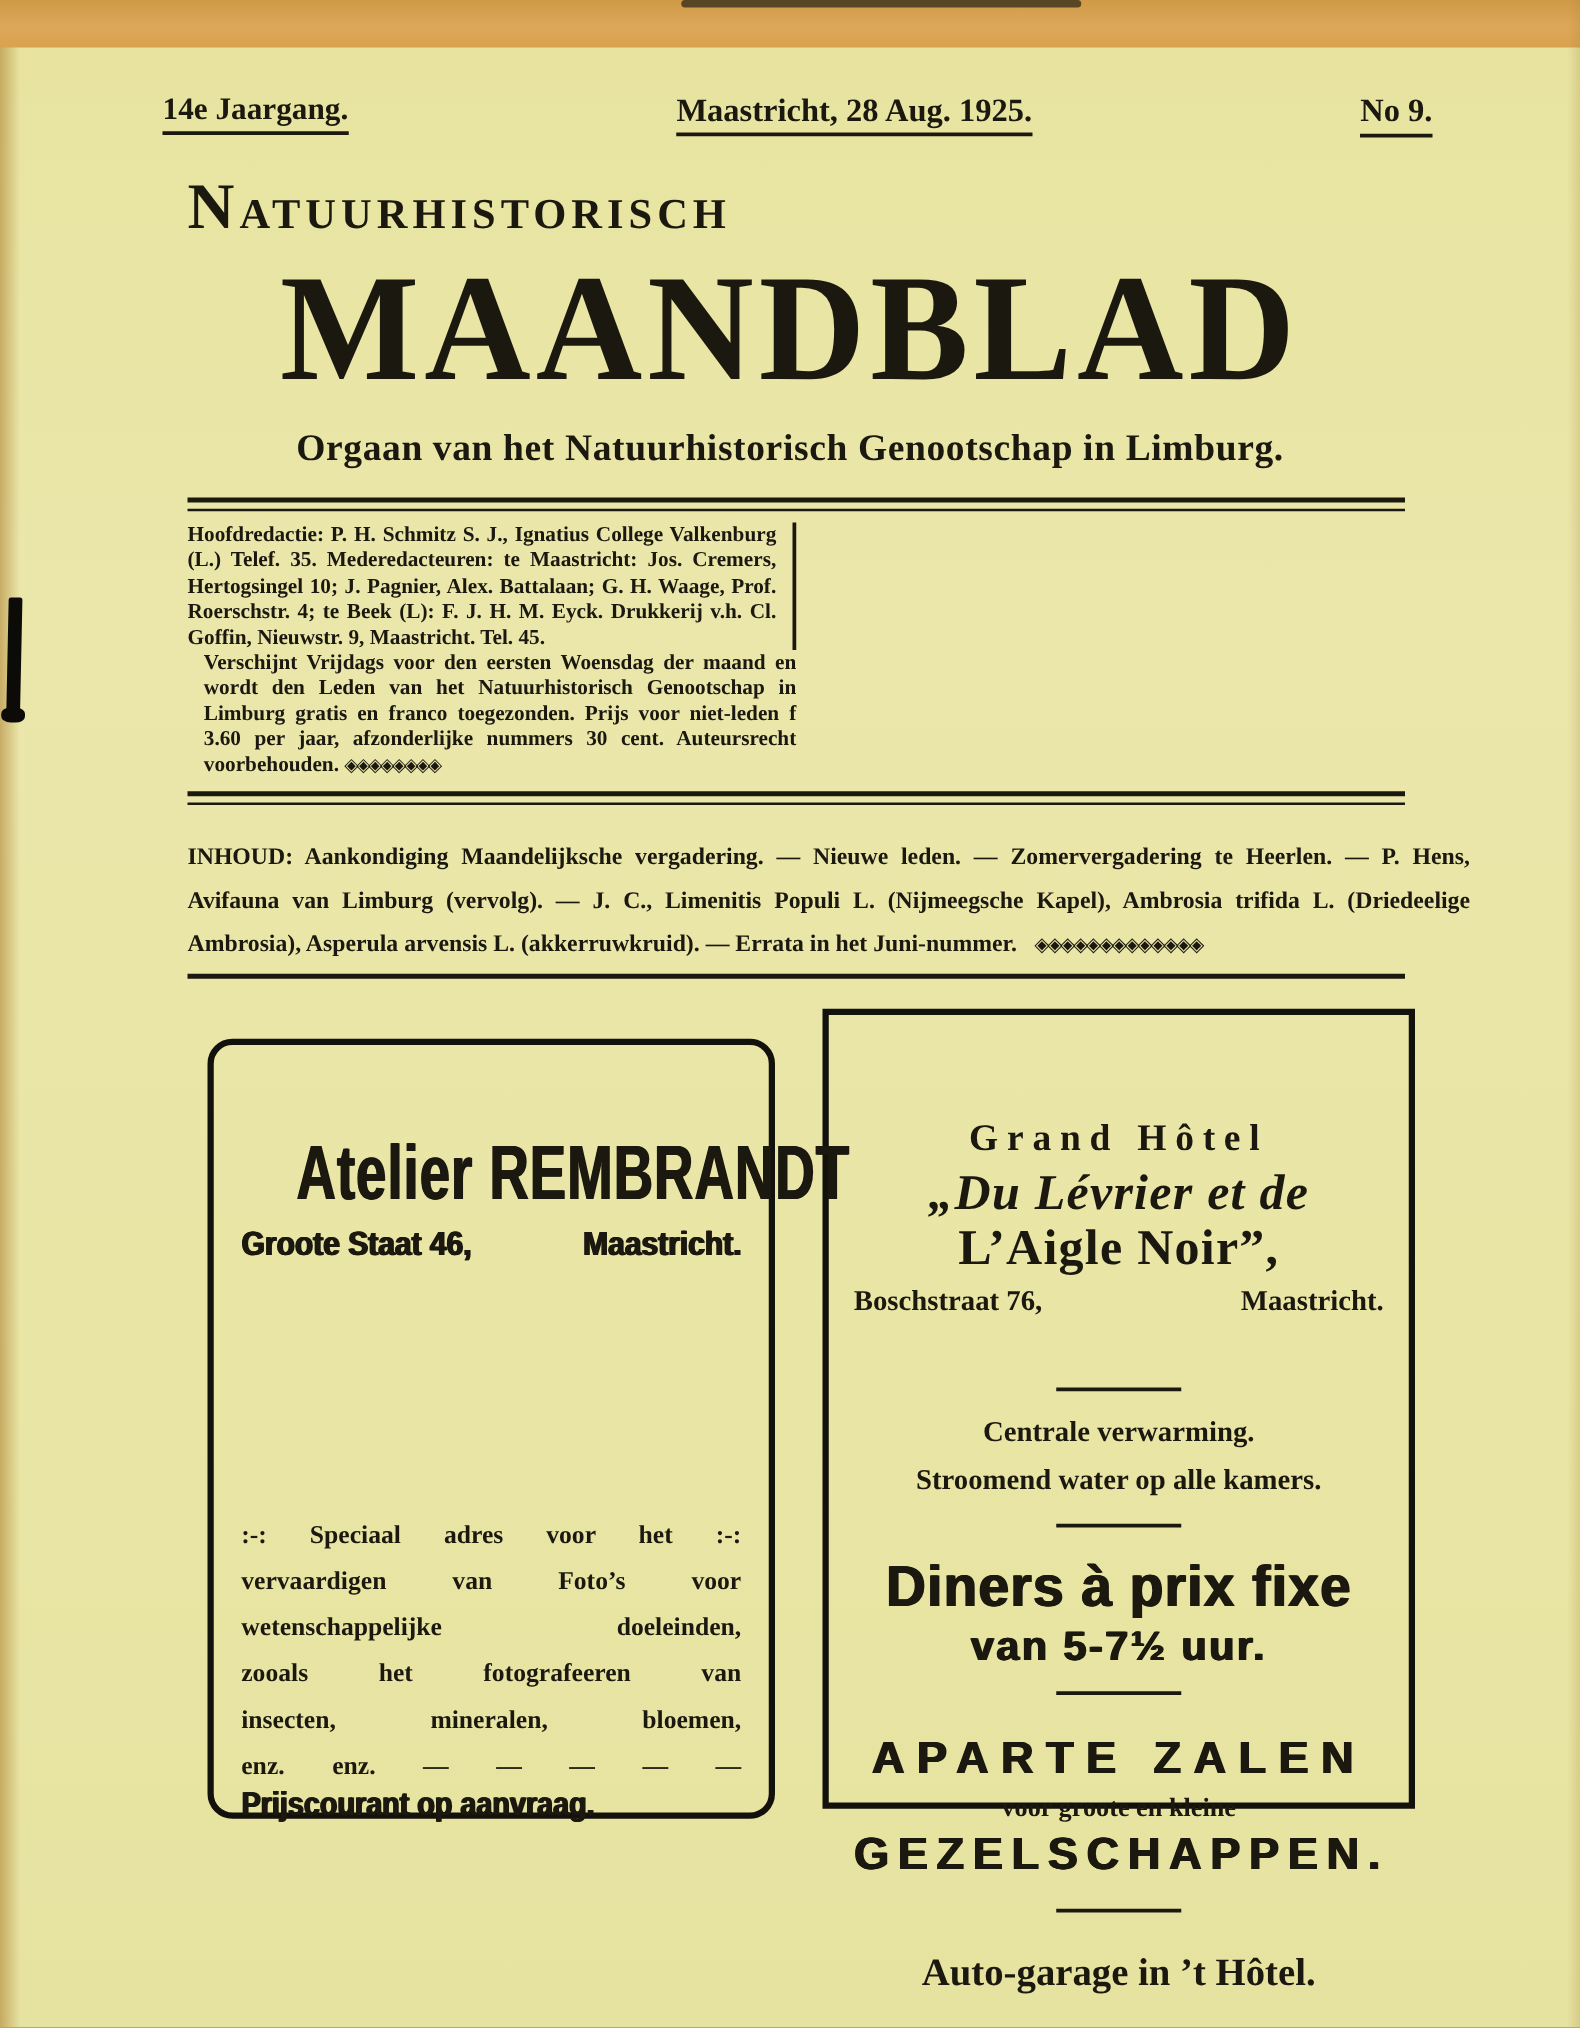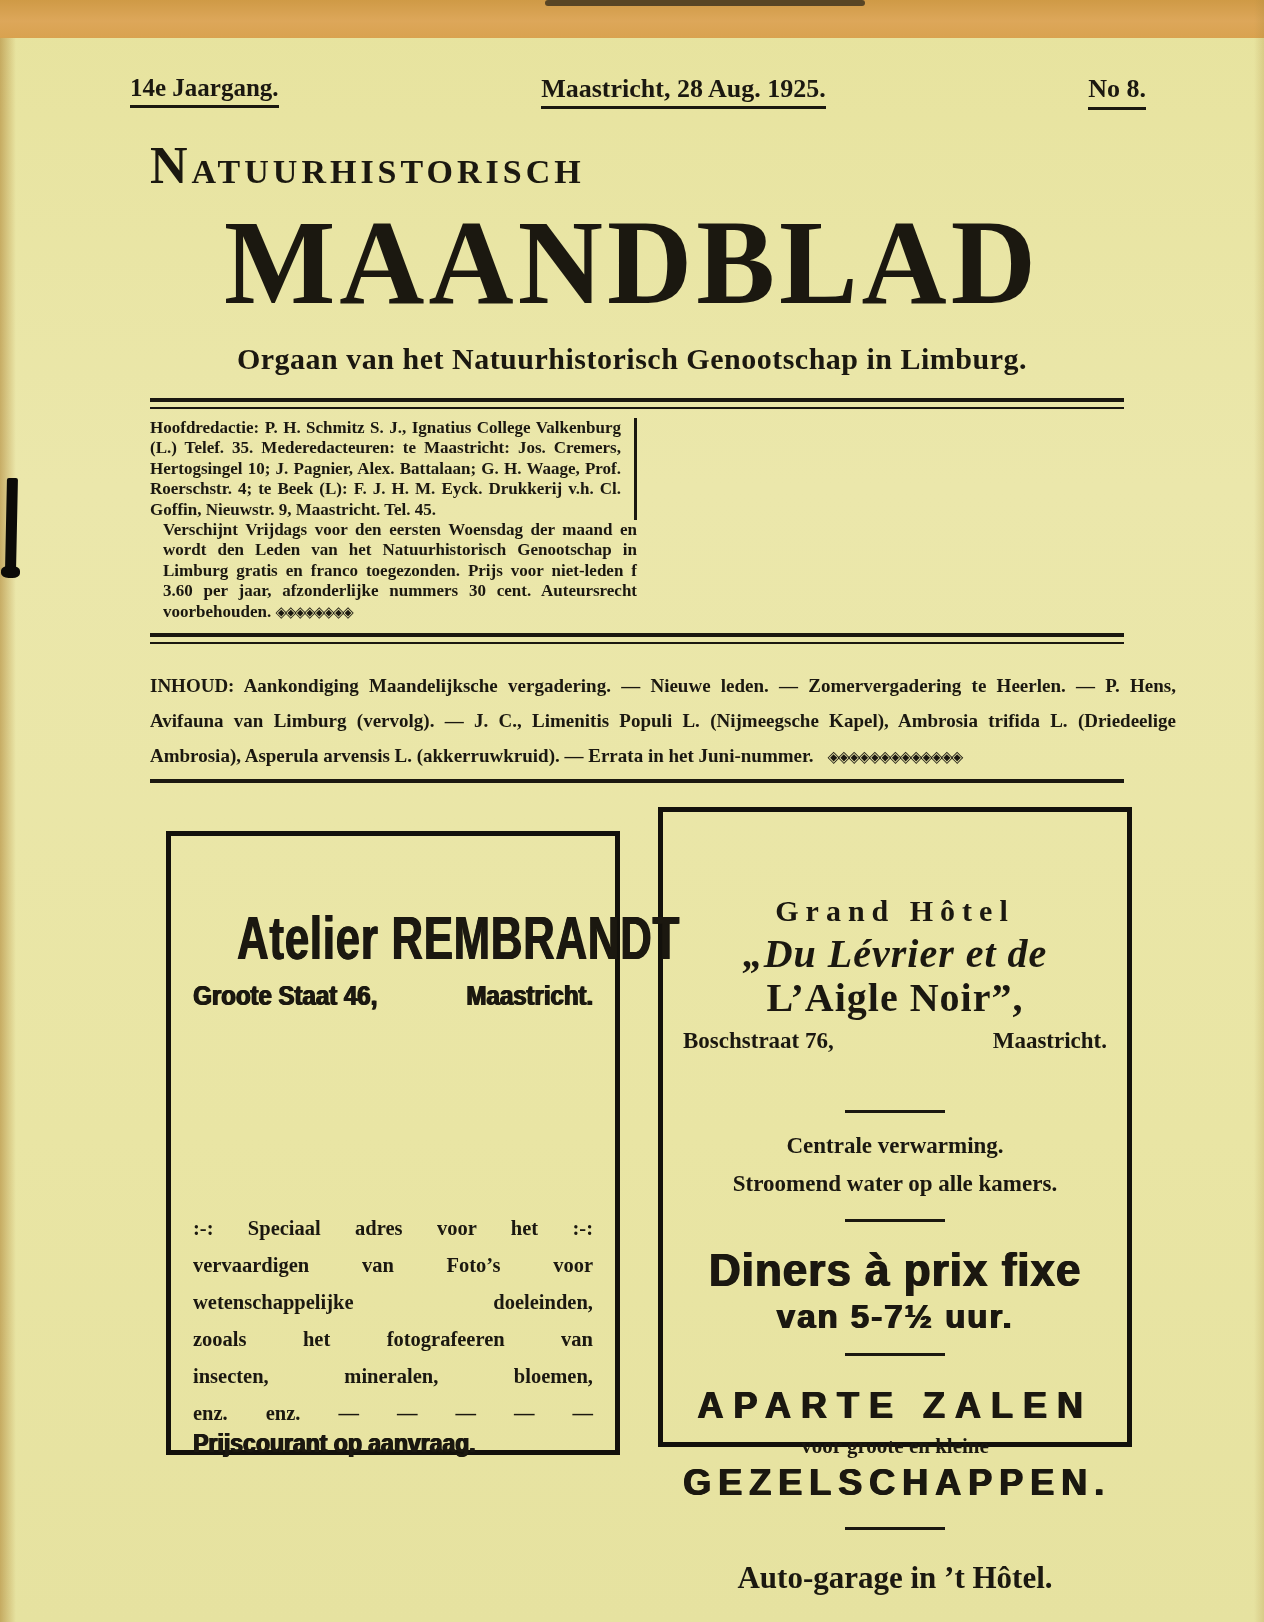--- a/index.html
+++ b/index.html
@@ -47,21 +47,21 @@
   .ed-col.r{padding-left:13px;}
   .ornament{font-family:"DejaVu Sans",sans-serif;letter-spacing:-2px;font-size:15px;white-space:nowrap;}
 
   .inhoud{margin:24px 88px 0 150px;font-weight:700;font-size:19px;line-height:1.85;text-align:justify;}
   .inhoud .ornament{font-size:16px;margin-left:14px;}
   .rule-single{margin:6px 140px 0 150px;border-top:4px solid var(--ink);}
 
   
   .ads{display:flex;align-items:flex-start;margin:24px 0 0 166px;}
   .ad-box{border:5px solid #13110c;box-sizing:border-box;display:flex;flex-direction:column;}
-  .ad-atelier{width:454px;height:624px;margin-top:24px;padding:0 22px;}
+  .ad-atelier{width:454px;height:624px;margin-top:24px;padding:0 22px;border-radius:20px;}
   .ad-hotel{width:474px;height:640px;margin-left:38px;padding:12px 20px;text-align:center;}
 
   .heavy{font-family:"Liberation Sans",sans-serif;font-weight:700;
     text-shadow:1px 0 0 currentColor,-0.5px 0 0 currentColor;}
 
   .at-title{margin-top:74px;font-size:56px;line-height:1;white-space:nowrap;text-align:center;
     transform:scale(.78,1.1);letter-spacing:1px;}
   .at-addr{display:flex;justify-content:space-between;margin-top:16px;font-size:24px;transform:scaleY(1.12);}
   .at-body{margin-top:200px;}
   .at-line{font-weight:700;font-size:20.5px;line-height:1.8;text-align:justify;text-align-last:justify;}
@@ -88,21 +88,21 @@
 <div class="sheet">
   <div class="top-band"></div>
   <div class="smear"></div>
   <div class="ink-mark"></div>
 
   <div class="content">
 
     <div class="mast">
       <span class="mast-left u">14e Jaargang.</span>
       <span class="mast-center"><span class="u">Maastricht, 28 Aug. 1925.</span></span>
-      <span class="mast-right u">No 8.</span>
+      <span class="mast-right u">No 9.</span>
     </div>
 
     <div class="series">NATUURHISTORISCH</div>
     <div class="main-title">MAANDBLAD</div>
     <div class="subtitle">Orgaan van het Natuurhistorisch Genootschap in Limburg.</div>
 
     <div class="editorial-wrap">
       <div class="rule-double"></div>
       <div class="ed-cols">
         <div class="ed-col l">Hoofdredactie: P. H. Schmitz S. J., Ignatius College Valkenburg (L.) Telef. 35. Mederedacteuren: te Maastricht: Jos. Cremers, Hertogsingel 10; J. Pagnier, Alex. Battalaan; G. H. Waage, Prof. Roerschstr. 4; te Beek (L): F. J. H. M. Eyck. Drukkerij v.h. Cl. Goffin, Nieuwstr. 9, Maastricht. Tel. 45.</div>

